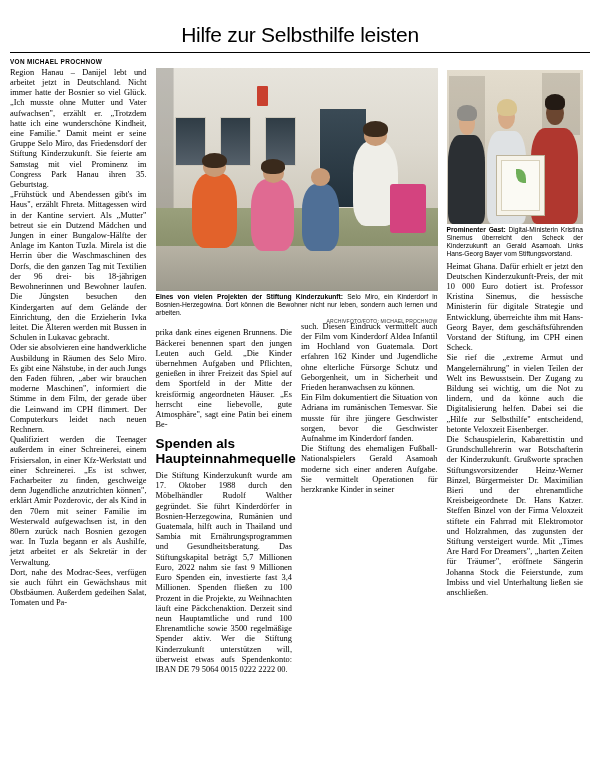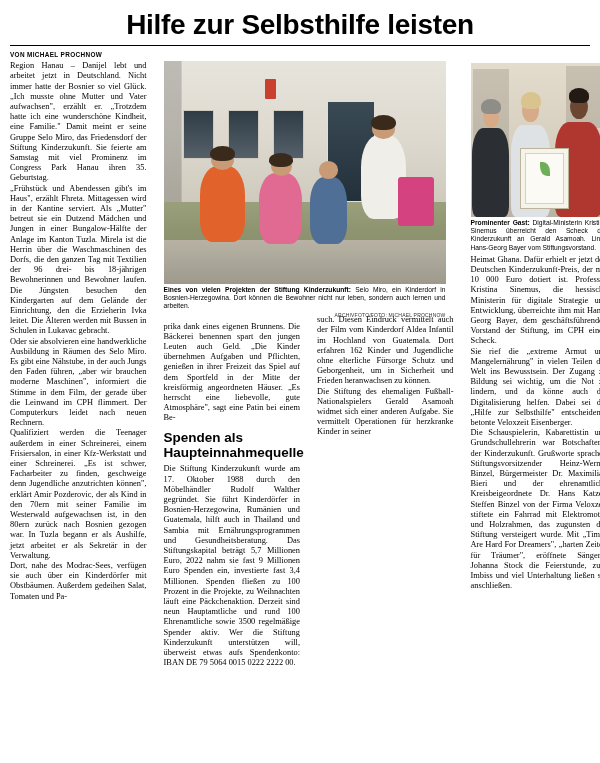--- a/index.html
+++ b/index.html
@@ -18,26 +18,26 @@
   .page {
     width: 600px;
     min-height: 763px;
     padding: 8px 10px 6px 10px;
     position: relative;
   }
 
   
   .headline {
     font-family: "Liberation Sans", sans-serif;
-    font-weight: bold;
-    font-size: 28px;
+    font-weight: normal;
+    font-size: 21px;
     line-height: 1.04;
     text-align: center;
     letter-spacing: -0.3px;
-    margin: 2px 0 6px 0;
+    margin: 16px 0 6px 0;
   }
   .subhead {
     font-family: "Liberation Sans", sans-serif;
     font-weight: bold;
     font-size: 13.2px;
     line-height: 1.15;
     text-align: center;
     color: #1a1a1a;
     margin: 0 0 7px 0;
   }
@@ -50,21 +50,21 @@
     font-family: "Liberation Sans", sans-serif;
     font-weight: bold;
     font-size: 6.4px;
     letter-spacing: 0.35px;
     margin: 0 0 3px 0;
   }
 
   
   .cols {
     display: flex;
-    gap: 17px;
+    gap: 9px;
     align-items: flex-start;
   }
   .col {
     width: 136.5px;
     flex: 0 0 136.5px;
   }
   p.body {
     font-size: 8.4px;
     line-height: 1.215;
     text-align: justify;
@@ -201,21 +201,21 @@
   <hr class="rule">
   <div class="byline">VON MICHAEL PROCHNOW</div>
 
   <div class="cols">
 
     <div class="col">
       <p class="body">Region Hanau – Danijel lebt und arbeitet jetzt in Deutschland. Nicht immer hatte der Bosnier so viel Glück. „Ich musste ohne Mutter und Vater aufwachsen", erzählt er. „Trotzdem hatte ich eine wunderschöne Kindheit, eine Familie." Damit meint er seine Gruppe Selo Miro, das Friedensdorf der Stiftung Kinderzukunft. Sie feierte am Samstag mit viel Prominenz im Congress Park Hanau ihren 35. Geburtstag.</p>
       <p class="body indent">„Frühstück und Abendessen gibt's im Haus", erzählt Fhreta. Mittagessen wird in der Kantine serviert. Als „Mutter" betreut sie ein Dutzend Mädchen und Jungen in einer Bungalow-Hälfte der Anlage im Kanton Tuzla. Mirela ist die Herrin über die Waschmaschinen des Dorfs, die den ganzen Tag mit Textilien der 96 drei- bis 18-jährigen Bewohnerinnen und Bewohner laufen. Die Jüngsten besuchen den Kindergarten auf dem Gelände der Einrichtung, den die Erzieherin Ivka leitet. Die Älteren werden mit Bussen in Schulen in Lukavac gebracht.</p>
       <p class="body indent">Oder sie absolvieren eine handwerkliche Ausbildung in Räumen des Selo Miro. Es gibt eine Nähstube, in der auch Jungs den Faden führen, „aber wir brauchen moderne Maschinen", informiert die Stimme in dem Film, der gerade über die Leinwand im CPH flimmert. Der Computerkurs leidet nach neuen Rechnern.</p>
       <p class="body indent">Qualifiziert werden die Teenager außerdem in einer Schreinerei, einem Frisiersalon, in einer Kfz-Werkstatt und einer Schreinerei. „Es ist schwer, Facharbeiter zu finden, geschweige denn Jugendliche anzutrichten können", erklärt Amir Pozderovic, der als Kind in den 70ern mit seiner Familie im Westerwald aufgewachsen ist, in den 80ern zurück nach Bosnien gezogen war. In Tuzla begann er als Aushilfe, jetzt arbeitet er als Sekretär in der Verwaltung.</p>
-      <p class="body indent">Dort, nahe des Modrac-Sees, verfügen sie auch über ein Kinderdörfer mit Obstbäumen. Außerdem gedeihen Salat, Tomaten und Pa-</p>
+      <p class="body indent">Dort, nahe des Modrac-Sees, verfügen sie auch führt ein Gewächshaus mit Obstbäumen. Außerdem gedeihen Salat, Tomaten und Pa-</p>
     </div>
 
     <div class="col">
 
       <div class="photo-wrap" style="width:282px;">
         <div class="photo-top">
           <div class="ph-roof"></div>
           <div class="ph-building"></div>
           <div class="ph-win" style="left:7%;top:22%;width:11%;height:22%;"></div>
           <div class="ph-win" style="left:23%;top:22%;width:11%;height:22%;"></div>
@@ -253,21 +253,22 @@
       <p class="body">prika dank eines eigenen Brunnens. Die Bäckerei benennen spart den jungen Leuten auch Geld. „Die Kinder übernehmen Aufgaben und Pflichten, genießen in ihrer Freizeit das Spiel auf dem Sportfeld in der Mitte der kreisförmig angeordneten Häuser. „Es herrscht eine liebevolle, gute Atmosphäre", sagt eine Patin bei einem Be-</p>
 
       <h2 class="section-head">Spenden als Haupteinnahmequelle</h2>
       <p class="body">Die Stiftung Kinderzukunft wurde am 17. Oktober 1988 durch den Möbelhändler Rudolf Walther gegründet. Sie führt Kinderdörfer in Bosnien-Herzegowina, Rumänien und Guatemala, hilft auch in Thailand und Sambia mit Ernährungsprogrammen und Gesundheitsberatung. Das Stiftungskapital beträgt 5,7 Millionen Euro, 2022 nahm sie fast 9 Millionen Euro Spenden ein, investierte fast 3,4 Millionen. Spenden fließen zu 100 Prozent in die Projekte, zu Weihnachten läuft eine Päckchenaktion. Derzeit sind neun Hauptamtliche und rund 100 Ehrenamtliche sowie 3500 regelmäßige Spender aktiv. Wer die Stiftung Kinderzukunft unterstützen will, überweist etwas aufs Spendenkonto: IBAN DE 79 5064 0015 0222 2222 00.</p>
     </div>
 
     <div class="col">
 
       <div style="height:254px;"></div>
       <p class="body">such. Diesen Eindruck vermittelt auch der Film vom Kinderdorf Aldea Infantil im Hochland von Guatemala. Dort erfahren 162 Kinder und Jugendliche ohne elterliche Fürsorge Schutz und Geborgenheit, um in Sicherheit und Frieden heranwachsen zu können.</p>
-      <p class="body indent">Die Stiftung des ehemaligen Fußball-Nationalspielers Gerald Asamoah widmet sich einer anderen Aufgabe. Sie vermittelt Operationen für herzkranke Kinder in seiner</p>
+      <p class="body indent">Ein Film dokumentiert die Situation von Adriana im rumänischen Temesvar. Sie musste für ihre jüngere Geschwister sorgen, bevor die Geschwister Aufnahme im Kinderdorf fanden.</p>
+      <p class="body indent">Die Stiftung des ehemaligen Fußball-Nationalspielers Gerald Asamoah moderne sich einer anderen Aufgabe. Sie vermittelt Operationen für herzkranke Kinder in seiner</p>
     </div>
 
     <div class="col">
       <div class="photo-wrap">
         <div class="photo-mid">
           <div class="pm-wall"></div>
           <div class="pm-panel" style="left:2%;top:4%;width:26%;height:52%;"></div>
           <div class="pm-panel" style="left:70%;top:2%;width:28%;height:40%;"></div>
 
           <div class="pm-person" style="left:1%;top:42%;width:27%;height:58%;background:#2b2f33;"></div>

